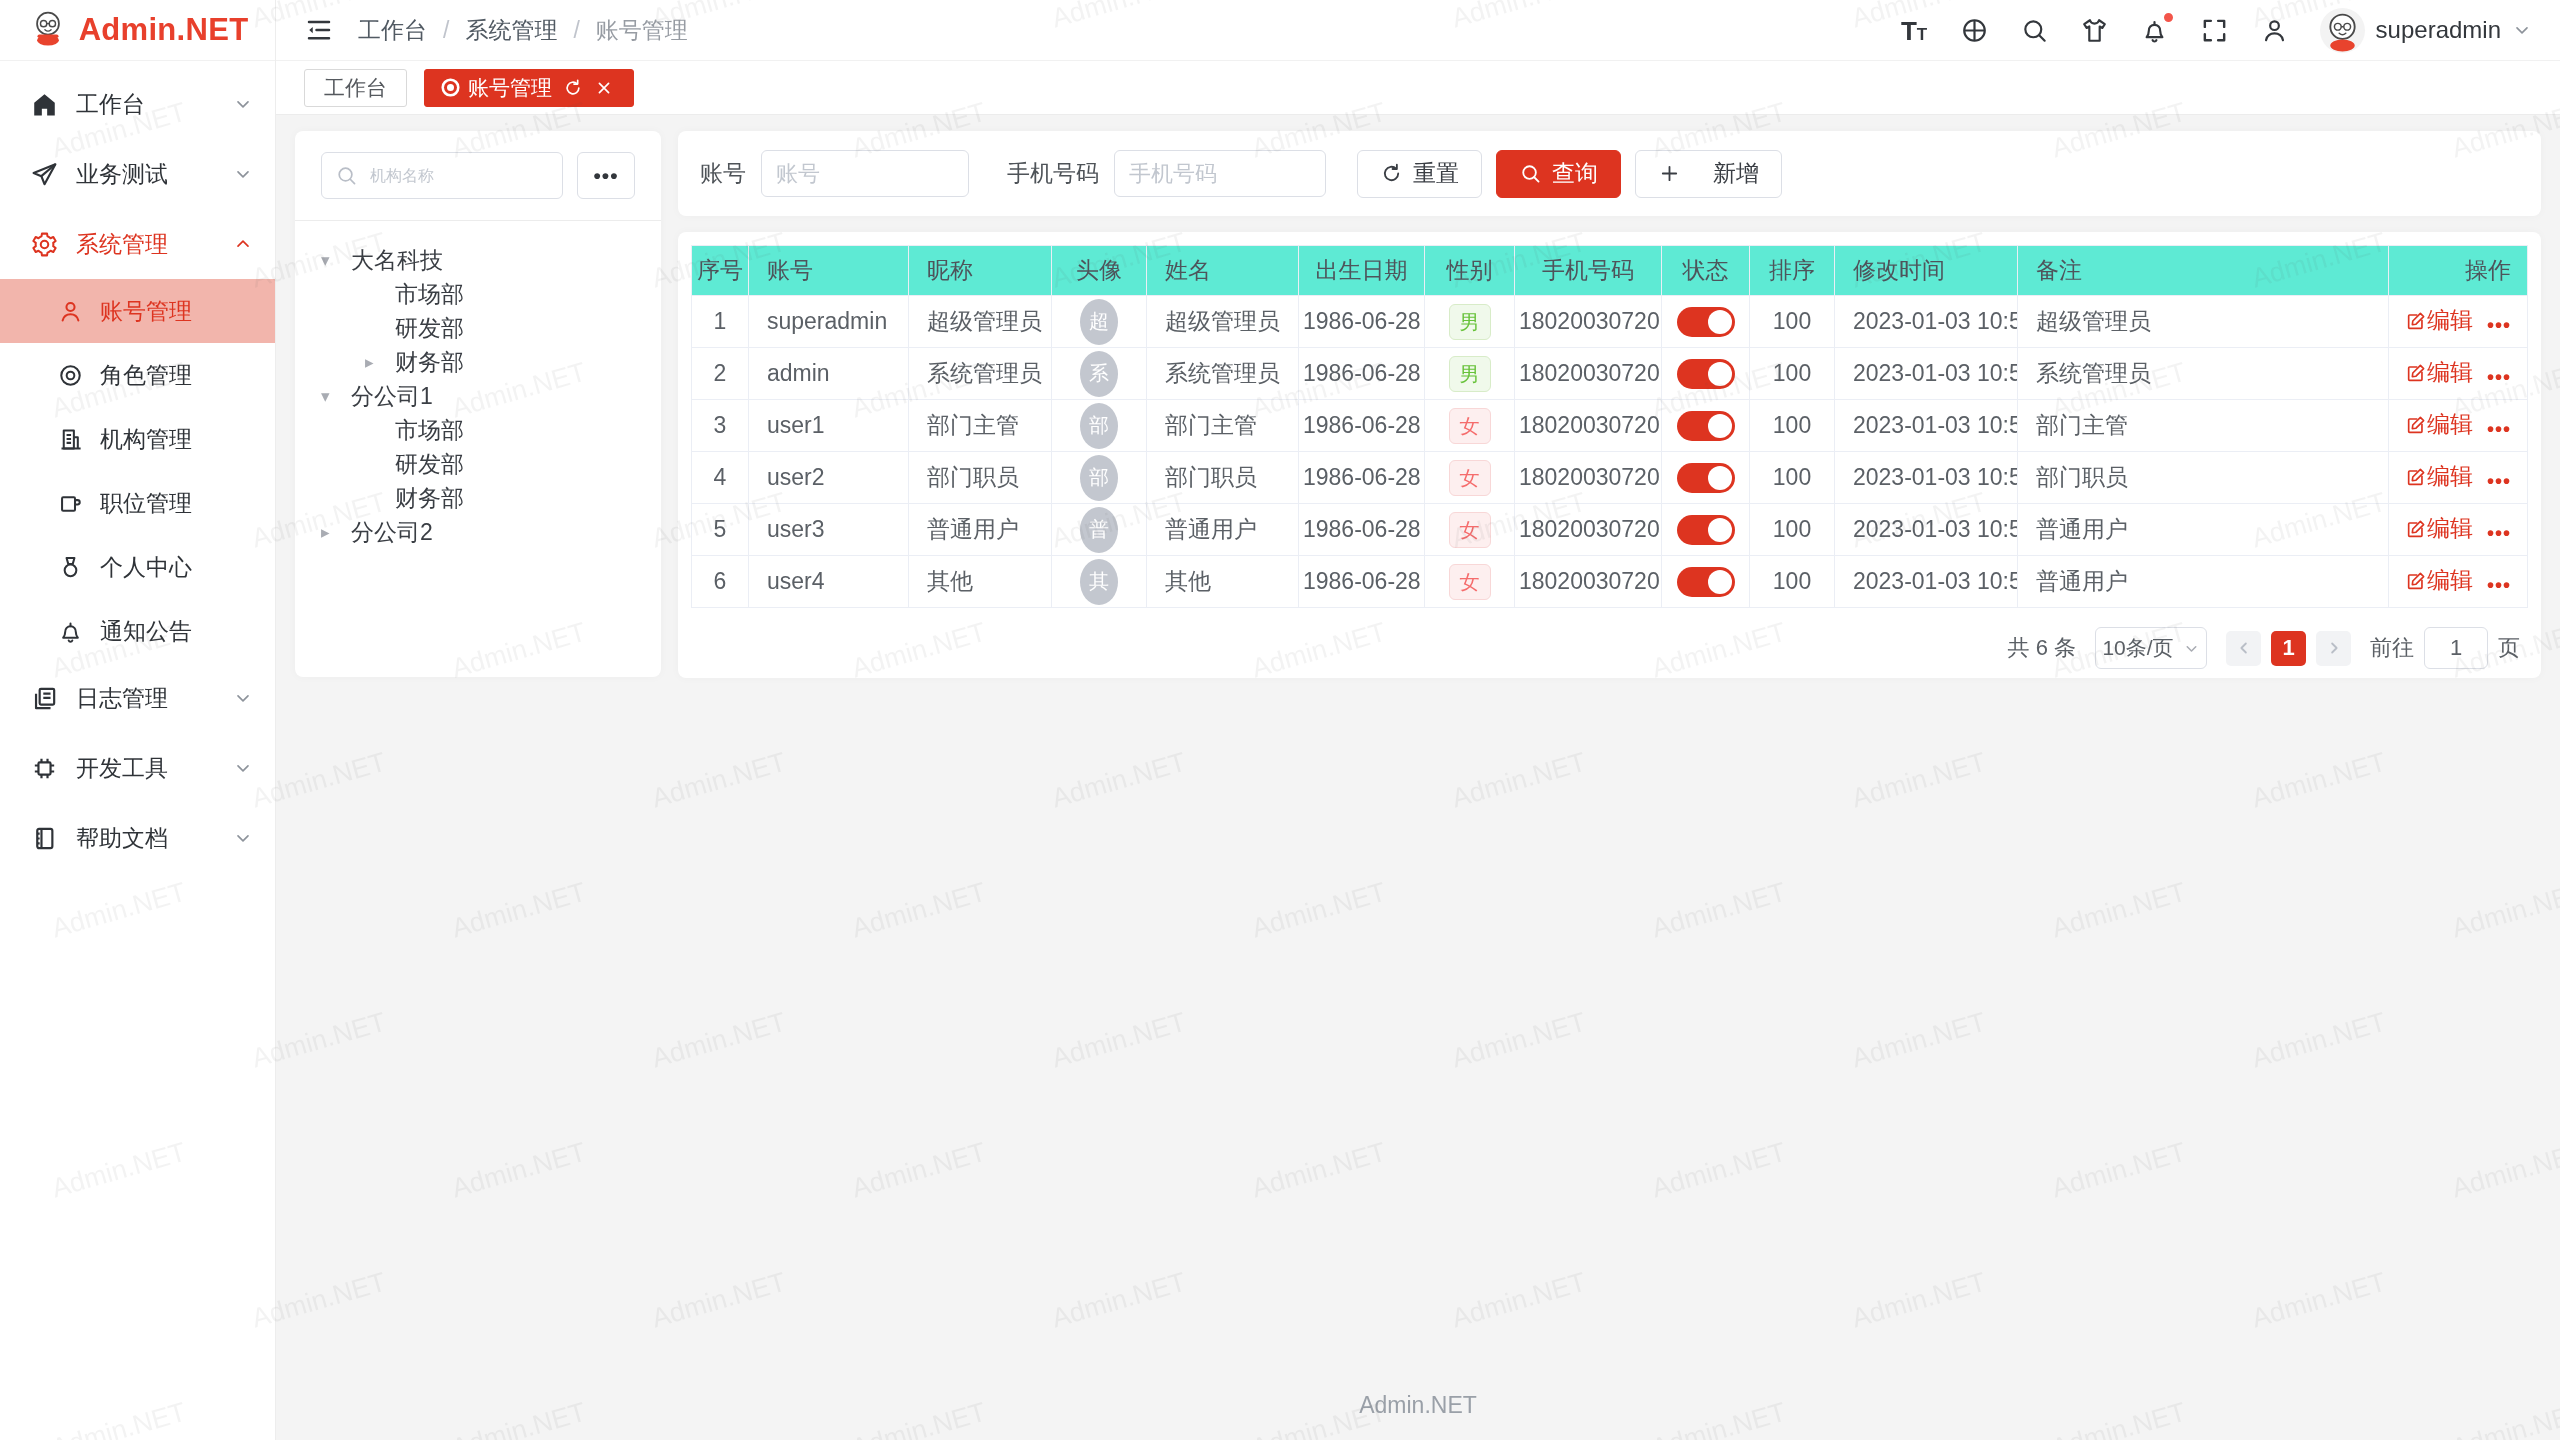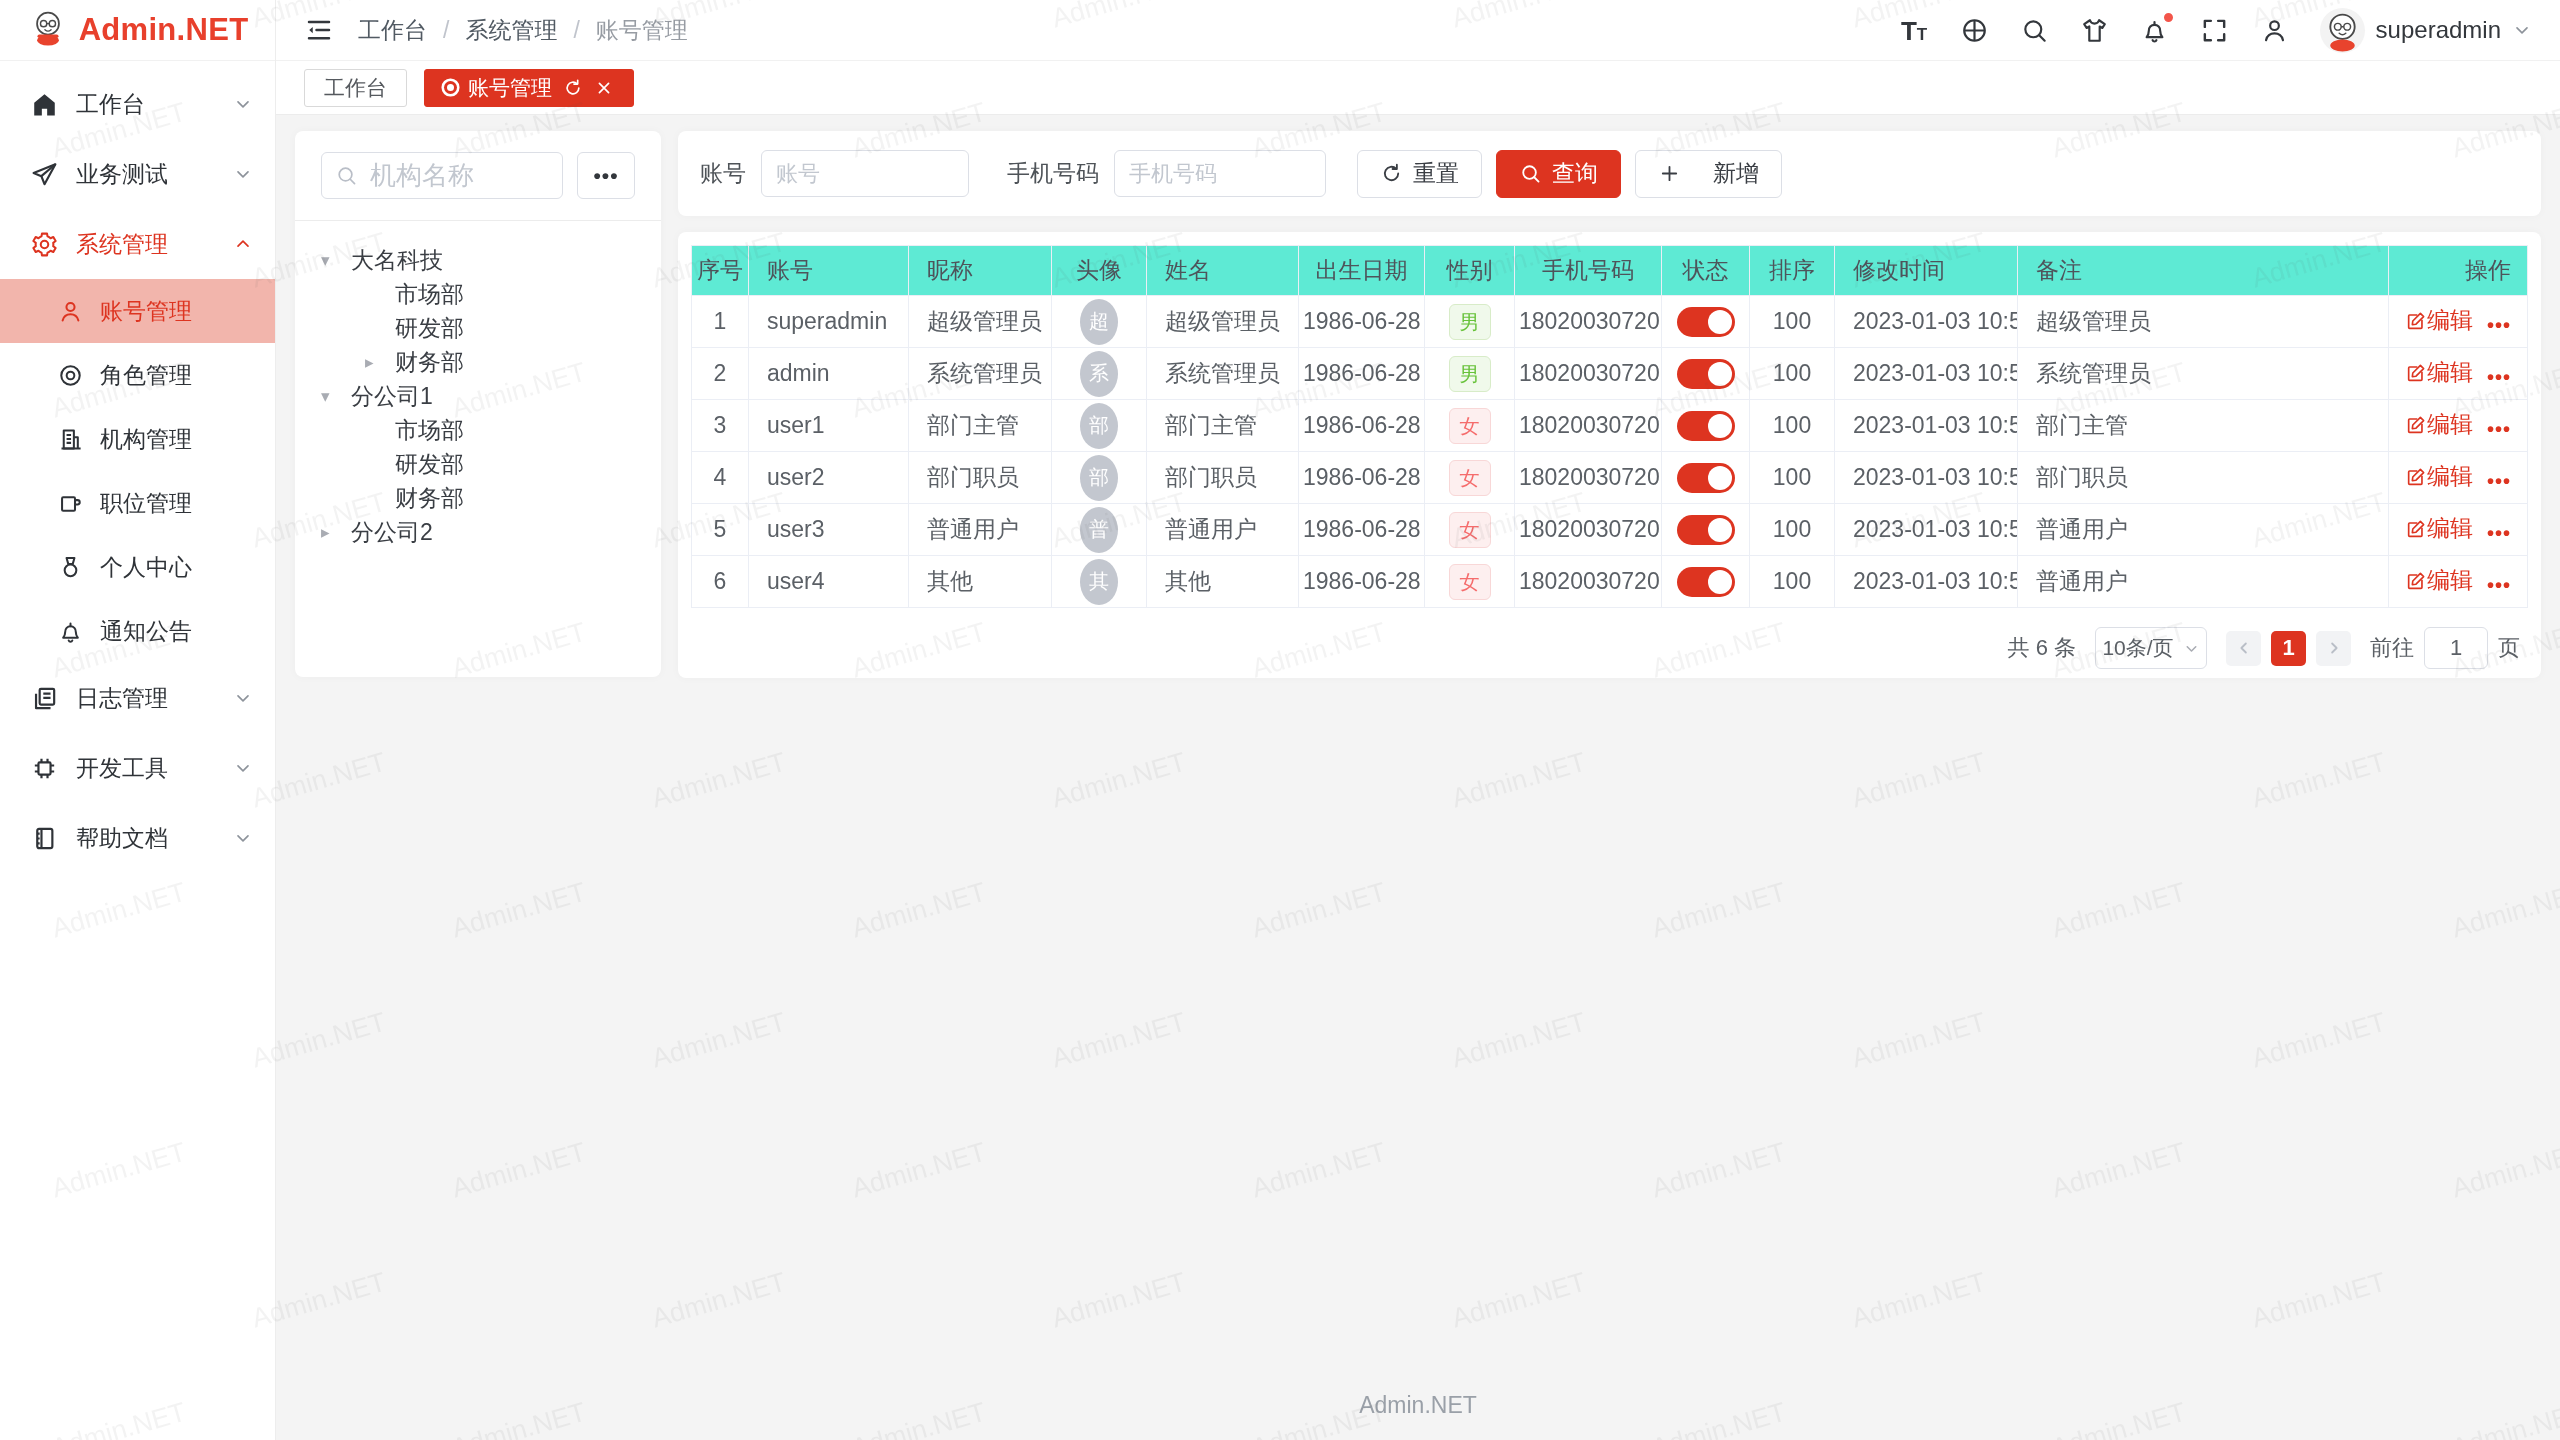--- a/index.html
+++ b/index.html
@@ -51,21 +51,21 @@
   .tab .t-ic{width:20px;height:20px;color:#fff;cursor:pointer;}
 
   
   .content{position:absolute;top:116px;left:0;right:0;bottom:0;background:#f4f4f4;padding:15px 19px;display:flex;gap:17px;align-items:flex-start;}
   .card{background:#fff;border-radius:8px;box-shadow:0 0 10px rgba(0,0,0,.03);}
 
   .tree-card{width:366px;height:546px;padding:21px 26px;flex:0 0 auto;}
   .tree-search{display:flex;gap:14px;}
   .ts-input{flex:1;height:47px;border:1px solid #dcdfe6;border-radius:6px;display:flex;align-items:center;padding:0 13px;gap:10px;}
   .ts-input svg{width:23px;height:23px;color:#b9bec7;flex:0 0 auto;}
-  .ts-input input{border:none;outline:none;width:100%;font-size:26px;color:#3c4046;font-family:inherit;}
+  .ts-input input{border:none;outline:none;width:100%;font-size:16px;color:#3c4046;font-family:inherit;}
   .ts-input input::placeholder{color:#c2c7cf;}
   .dots-btn{width:58px;height:47px;border:1px solid #dcdfe6;border-radius:6px;display:flex;align-items:center;justify-content:center;font-size:21px;letter-spacing:1px;color:#33373c;cursor:pointer;font-weight:700;}
   .tree-divider{height:1px;background:#ececec;margin:21px -26px 20px;}
   .tree{padding-top:2px;margin-top:6px;}
   .tree-node{height:34px;display:flex;align-items:center;font-size:23px;color:#3a3e44;cursor:pointer;}
   .tree-node.d1{padding-left:44px;}
   .caret{width:30px;color:#a9acb3;font-size:17px;flex:0 0 auto;}
   .caret.down::before{content:"▾";}
   .caret.right::before{content:"▸";}
 

